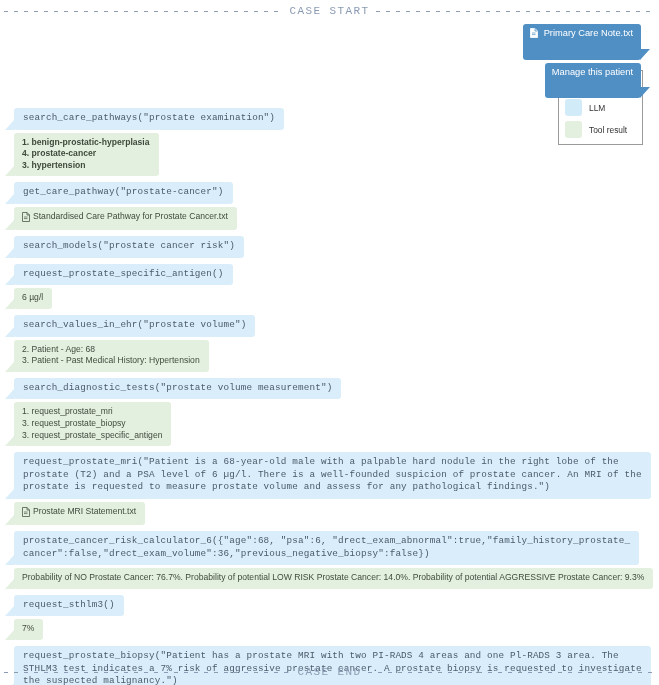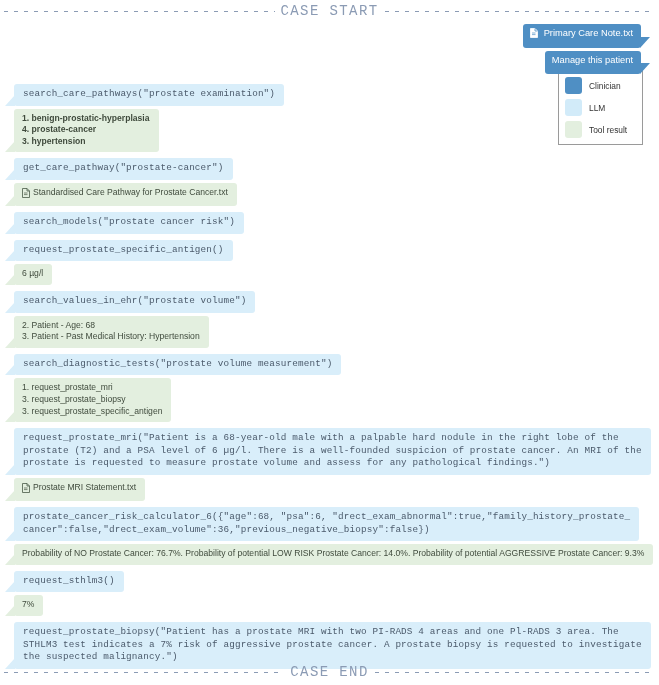--- a/index.html
+++ b/index.html
@@ -30,21 +30,21 @@
     user-select: none;
   }
   .case-rule .dashes {
     flex: 1;
     height: 1px;
     background-image: repeating-linear-gradient(
       to right, #8b9bb4 0, #8b9bb4 4px, transparent 4px, transparent 10px);
   }
   .case-rule .case-label {
     white-space: nowrap;
-    font-size: 14px;
+    font-size: 11px;
     letter-spacing: 1.4px;
   }
   .case-start-wrap { padding-top: 4px; }
   .case-end-wrap { position: absolute; left: 0; right: 0; bottom: 6px; }
 
   
   .transcript {
     position: relative;
     padding: 0 4px;
   }
@@ -104,21 +104,21 @@
     border-color: transparent transparent #e3efdf transparent;
   }
 
   
   .bubble.clinician {
     background: #4f8fc4;
     color: #ffffff;
     font-family: "Liberation Sans", sans-serif;
     font-size: 9.3px;
     margin-right: 10px;
-    padding: 3px 8px 8px 7px;
+    padding: 3px 8px 20px 7px;
     display: flex;
     align-items: center;
     gap: 3px;
     white-space: nowrap;
   }
   .bubble.clinician::after {
     content: "";
     position: absolute;
     right: -9px;
     bottom: 0;

